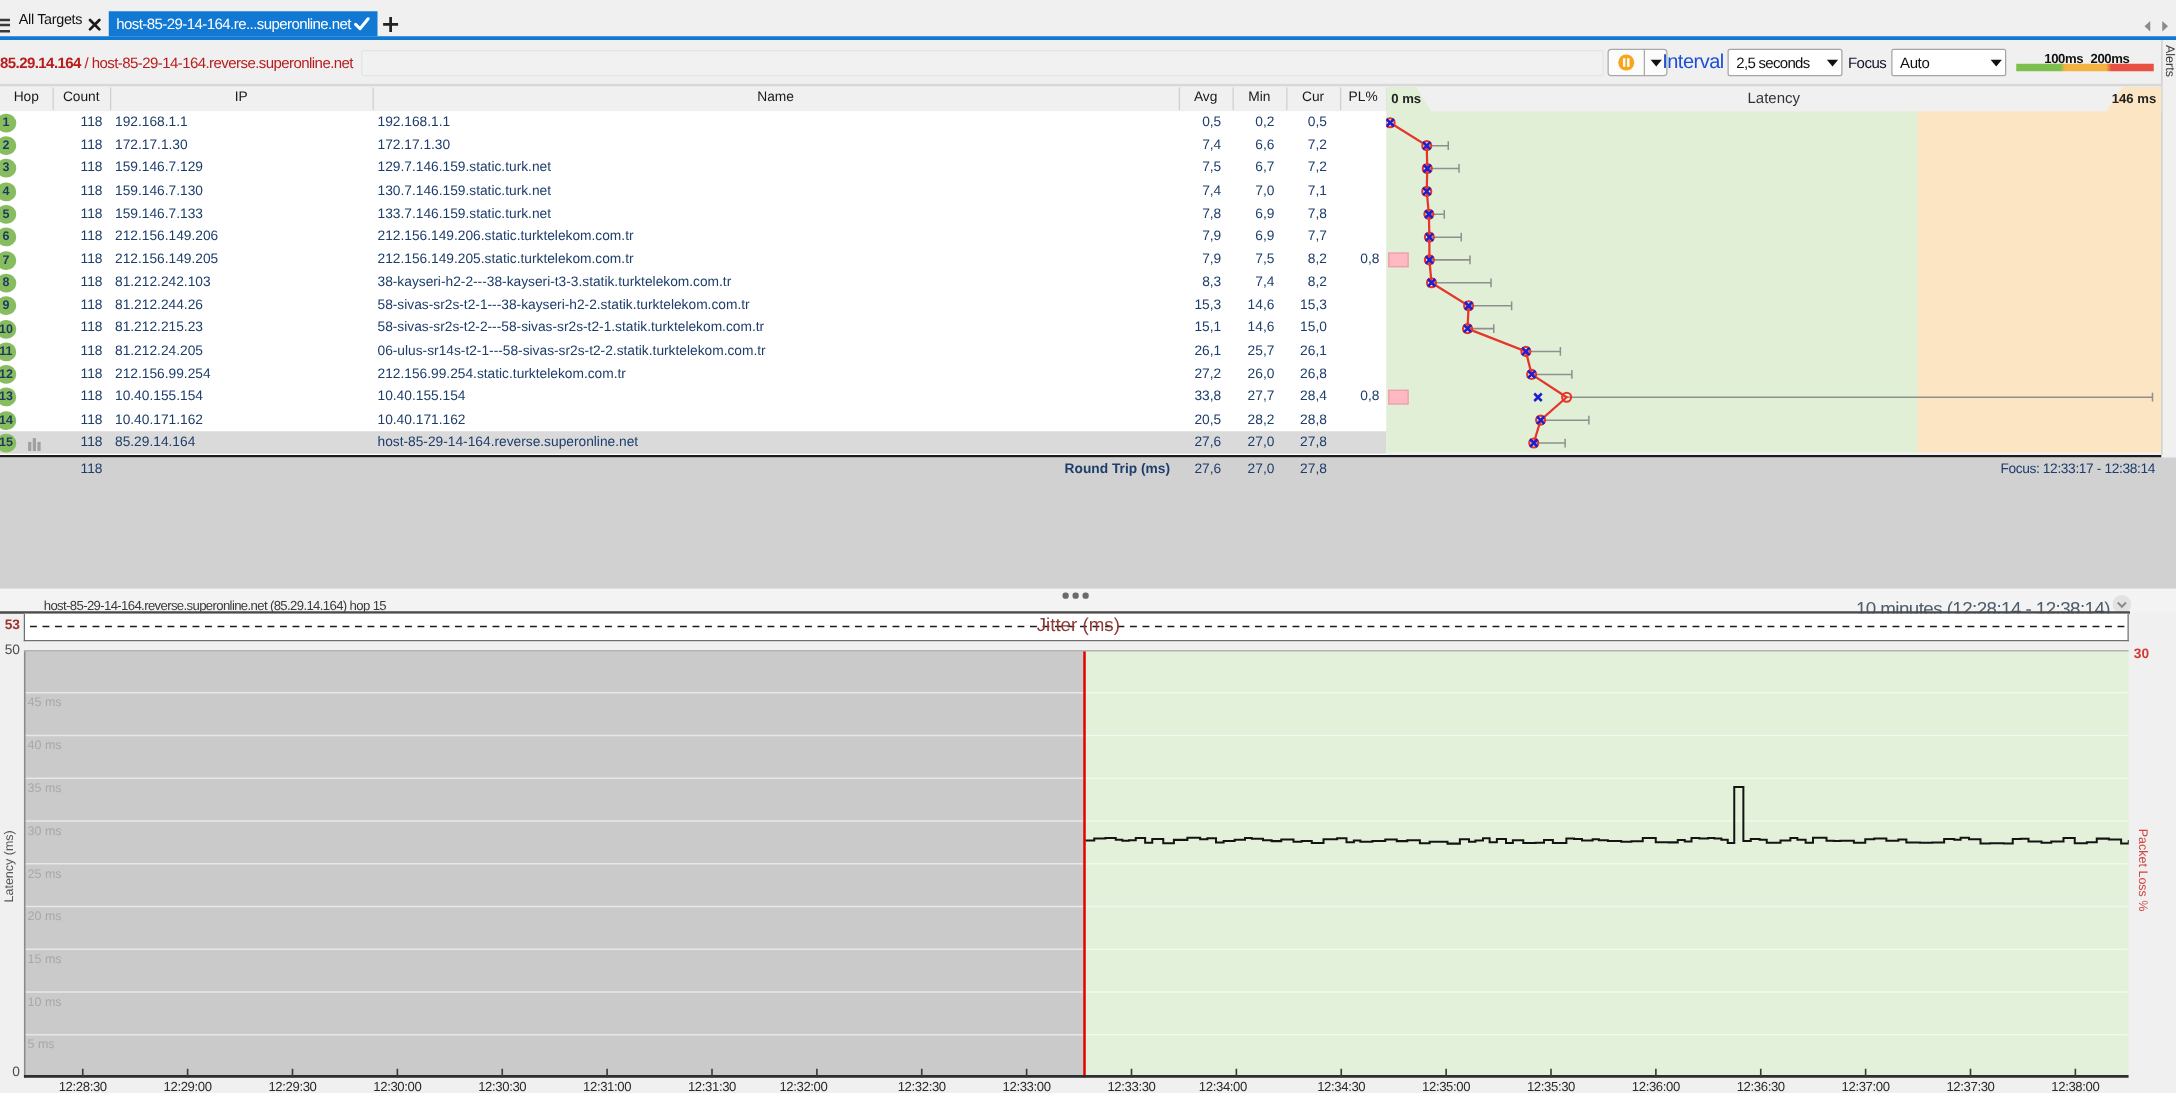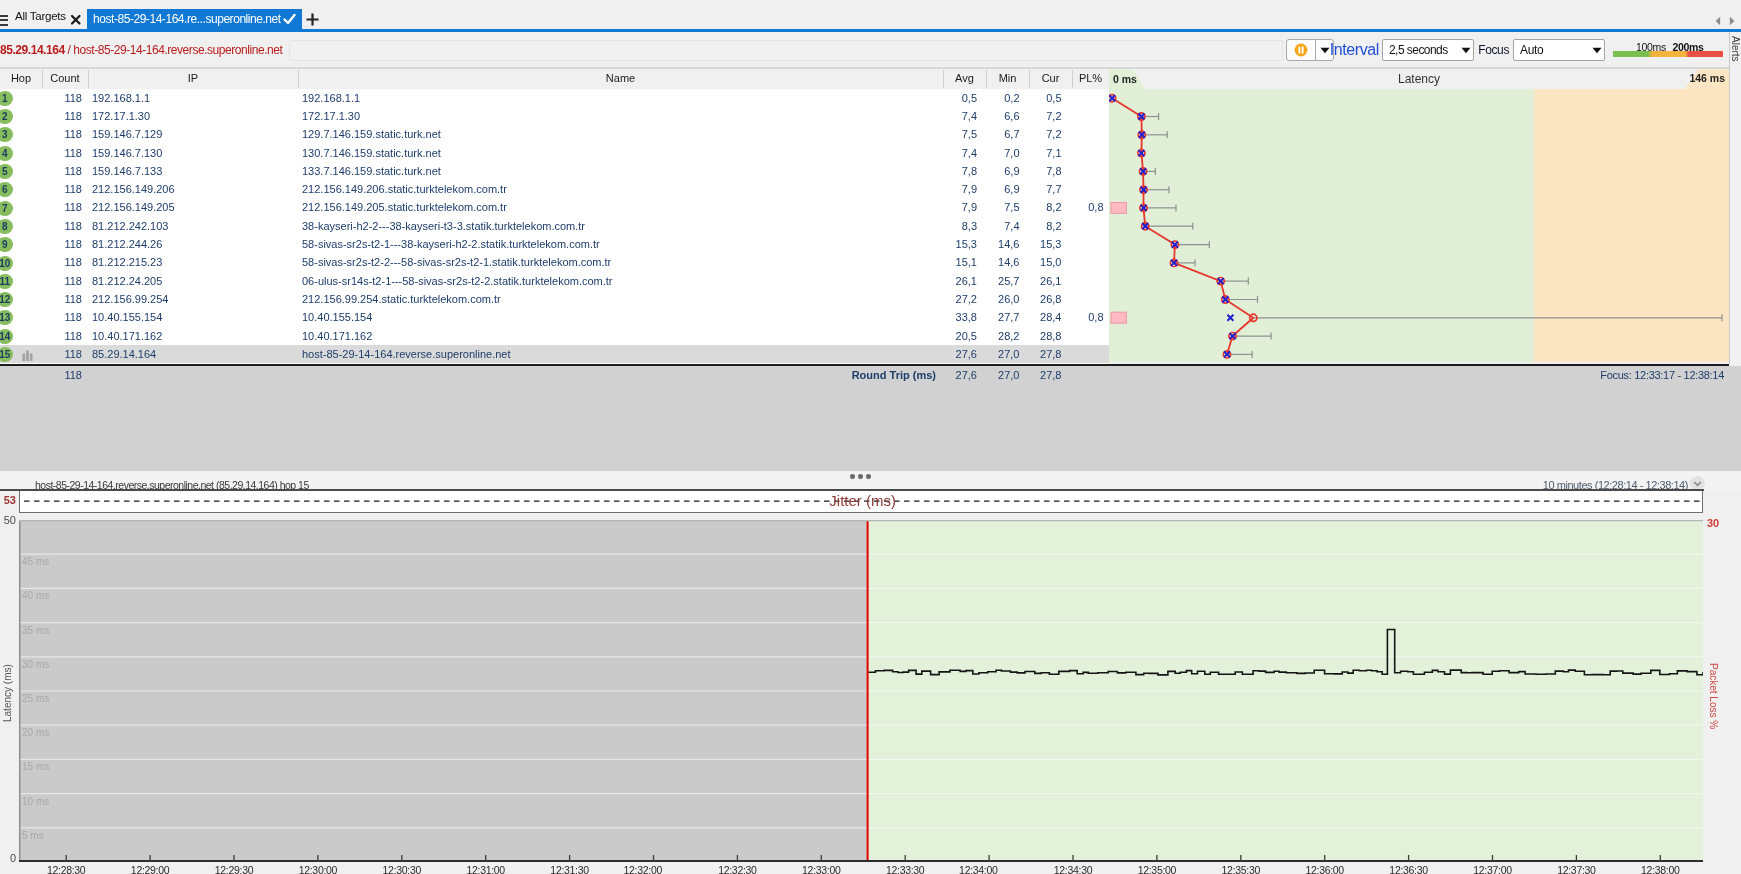--- a/index.html
+++ b/index.html
@@ -48,21 +48,21 @@
 <div class="a" style="left:1389px;top:43px;font-size:12px;letter-spacing:-0.55px;color:#111">2,5 seconds</div>
 <svg class="a" style="left:1461px;top:47px" width="10" height="7" viewBox="0 0 10 7">
     <path d="M0.5 0.8 L9.5 0.8 L5 6.2 Z" fill="#111"></path>
   </svg>
 <div class="a r" style="left:1460px;top:43px;width:49px;font-size:12px;letter-spacing:-0.4px;color:#10142a">Focus</div>
 <div class="a" style="left:1513px;top:39px;width:92px;height:21.5px;border:1px solid #a5a5a5;border-radius:2px;background:#fff"></div>
 <div class="a" style="left:1520px;top:43px;font-size:12px;letter-spacing:-0.3px;color:#111">Auto</div>
 <svg class="a" style="left:1592px;top:47px" width="10" height="7" viewBox="0 0 10 7">
     <path d="M0.5 0.8 L9.5 0.8 L5 6.2 Z" fill="#111"></path>
   </svg>
-<div class="a" style="left:1630px;top:41px;width:42px;font-size:10.5px;letter-spacing:-0.3px;font-weight:normal;color:#111;text-align:center">100ms</div>
+<div class="a" style="left:1630px;top:41px;width:42px;font-size:10.5px;letter-spacing:-0.3px;font-weight:bold;color:#111;text-align:center">100ms</div>
 <div class="a" style="left:1667px;top:41px;width:42px;font-size:10.5px;letter-spacing:-0.3px;font-weight:bold;color:#111;text-align:center">200ms</div>
 <div class="a" style="left:1613px;top:51px;width:110px;height:5.5px;background:linear-gradient(to right,#7dbf4e 0 35px,#f4b33e 39px 72px,#e85043 76px 100%)"></div>
 <div class="a" style="left:1729px;top:31.6px;width:12px;height:332px;background:#f0f0f0;border-left:1px solid #c9c9c9"></div>
 <div class="a" style="left:1729px;top:36px;width:12px;height:34px;font-size:10px;color:#3c3c3c;writing-mode:vertical-rl">Alerts</div>
 <div class="a" style="left:0;top:68px;width:1729px;height:21px;background:#f0f0f0;border-top:1px solid #d6d6d6"></div>
 <div class="a" style="left:0px;top:72px;width:42px;text-align:center;font-size:11px;color:#1a1a1a">Hop</div>
 <div class="a" style="left:42px;top:72px;width:46px;text-align:center;font-size:11px;color:#1a1a1a">Count</div>
 <div class="a" style="left:88px;top:72px;width:210px;text-align:center;font-size:11px;color:#1a1a1a">IP</div>
 <div class="a" style="left:298px;top:72px;width:645px;text-align:center;font-size:11px;color:#1a1a1a">Name</div>
 <div class="a" style="left:943px;top:72px;width:43px;text-align:center;font-size:11px;color:#1a1a1a">Avg</div>
@@ -263,21 +263,21 @@
 <div class="a r" style="left:736px;top:368.7px;width:200px;font-weight:bold">Round Trip (ms)</div>
 <div class="a r" style="left:920px;top:368.7px;width:57px">27,6</div>
 <div class="a r" style="left:962.5px;top:368.7px;width:57px">27,0</div>
 <div class="a r" style="left:1004.5px;top:368.7px;width:57px">27,8</div>
 <div class="a r" style="left:1424px;top:368.7px;width:300px;letter-spacing:-0.3px">Focus: 12:33:17 - 12:38:14</div>
 <div class="a" style="left:0;top:470.7px;width:1741px;height:19.7px;background:#f3f3f3"></div>
 <div class="a" style="left:850px;top:474px;width:4.5px;height:4.5px;border-radius:50%;background:#6a6a6a"></div>
 <div class="a" style="left:858px;top:474px;width:4.5px;height:4.5px;border-radius:50%;background:#6a6a6a"></div>
 <div class="a" style="left:866px;top:474px;width:4.5px;height:4.5px;border-radius:50%;background:#6a6a6a"></div>
 <div class="a" style="left:35px;top:478.5px;font-size:10.5px;letter-spacing:-0.5px;color:#3a3a3a">host-85-29-14-164.reverse.superonline.net (85.29.14.164) hop 15</div>
-<div class="a r" style="left:1388px;top:478.5px;width:300px;font-size:11px;letter-spacing:-0.45px;color:#4d5d6d">10 minutes (12:28:14 - 12:38:14)</div>
+<div class="a r" style="left:1388px;top:478.5px;width:300px;font-size:15px;letter-spacing:-0.45px;color:#4d5d6d">10 minutes (12:28:14 - 12:38:14)</div>
 <svg class="a" style="left:1690px;top:476px" width="15" height="15" viewBox="0 0 15 15">
     <circle cx="7.5" cy="7.5" r="7.5" fill="#e2e2e2"></circle>
     <path d="M4.2 6 L7.5 9.4 L10.8 6" stroke="#8a8a8a" stroke-width="1.6" fill="none"></path>
   </svg>
 <div class="a" style="left:0;top:489.4px;width:1704px;height:1.6px;background:#4a4a4a"></div>
 <div class="a" style="left:19px;top:491px;width:1684px;height:22px;background:#fff;border:1px solid #6f6f6f;border-top:none"></div>
 <svg class="a" style="left:20px;top:500px" width="1682" height="3" viewBox="0 0 1682 3">
     <line x1="4" y1="1.2" x2="1680" y2="1.2" stroke="#1a1a1a" stroke-width="1.2" stroke-dasharray="5.5 4.5"></line>
   </svg>
 <div class="a" style="left:776px;top:491.5px;width:120px;text-align:right;font-size:15px;color:#8d3b36">Jitter (ms)</div>

